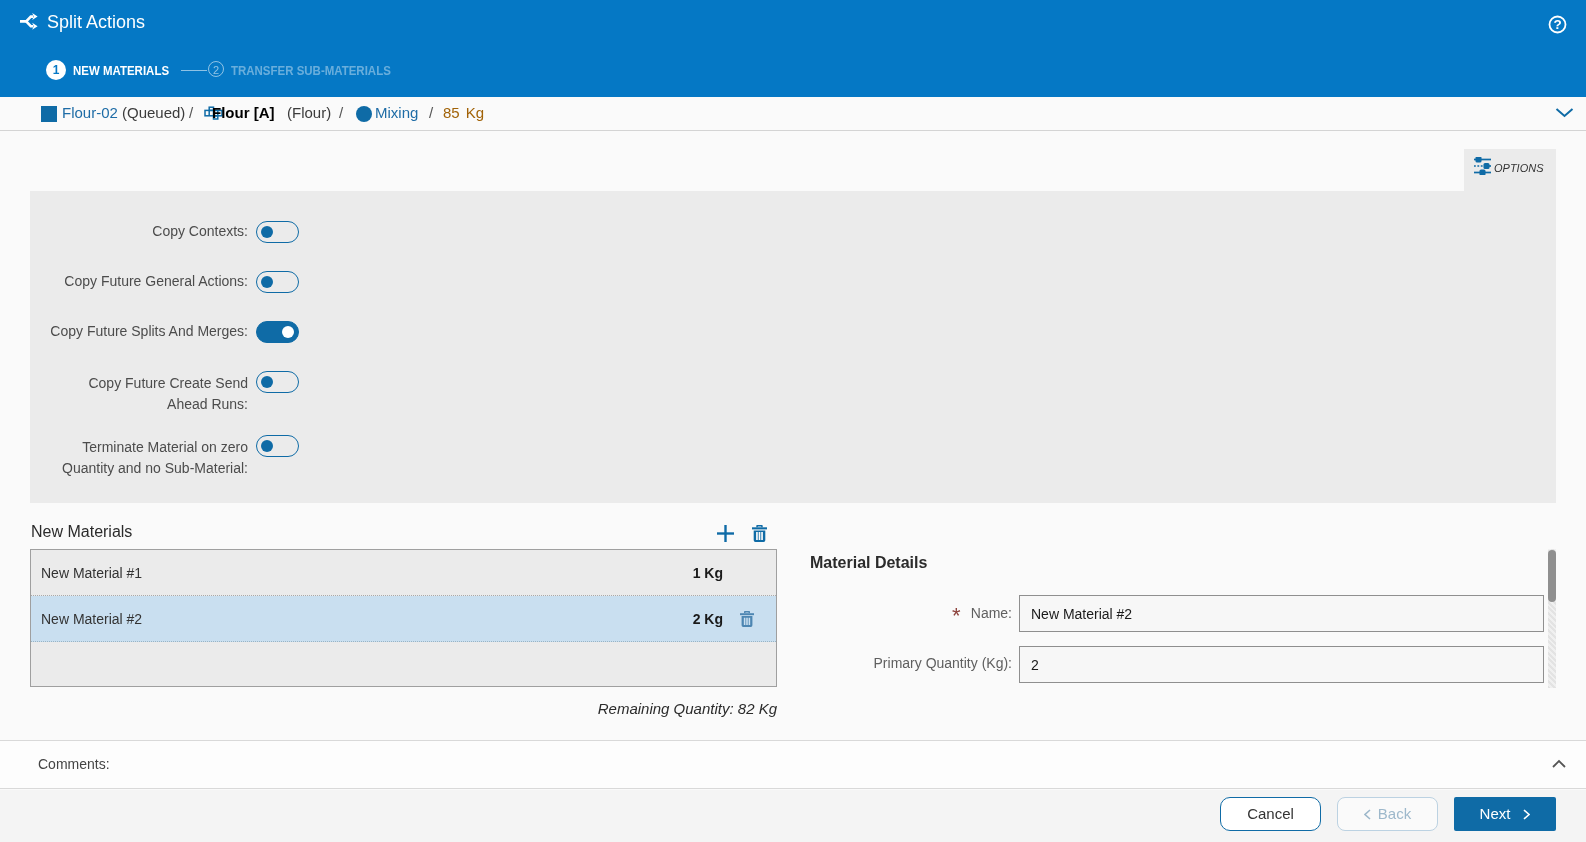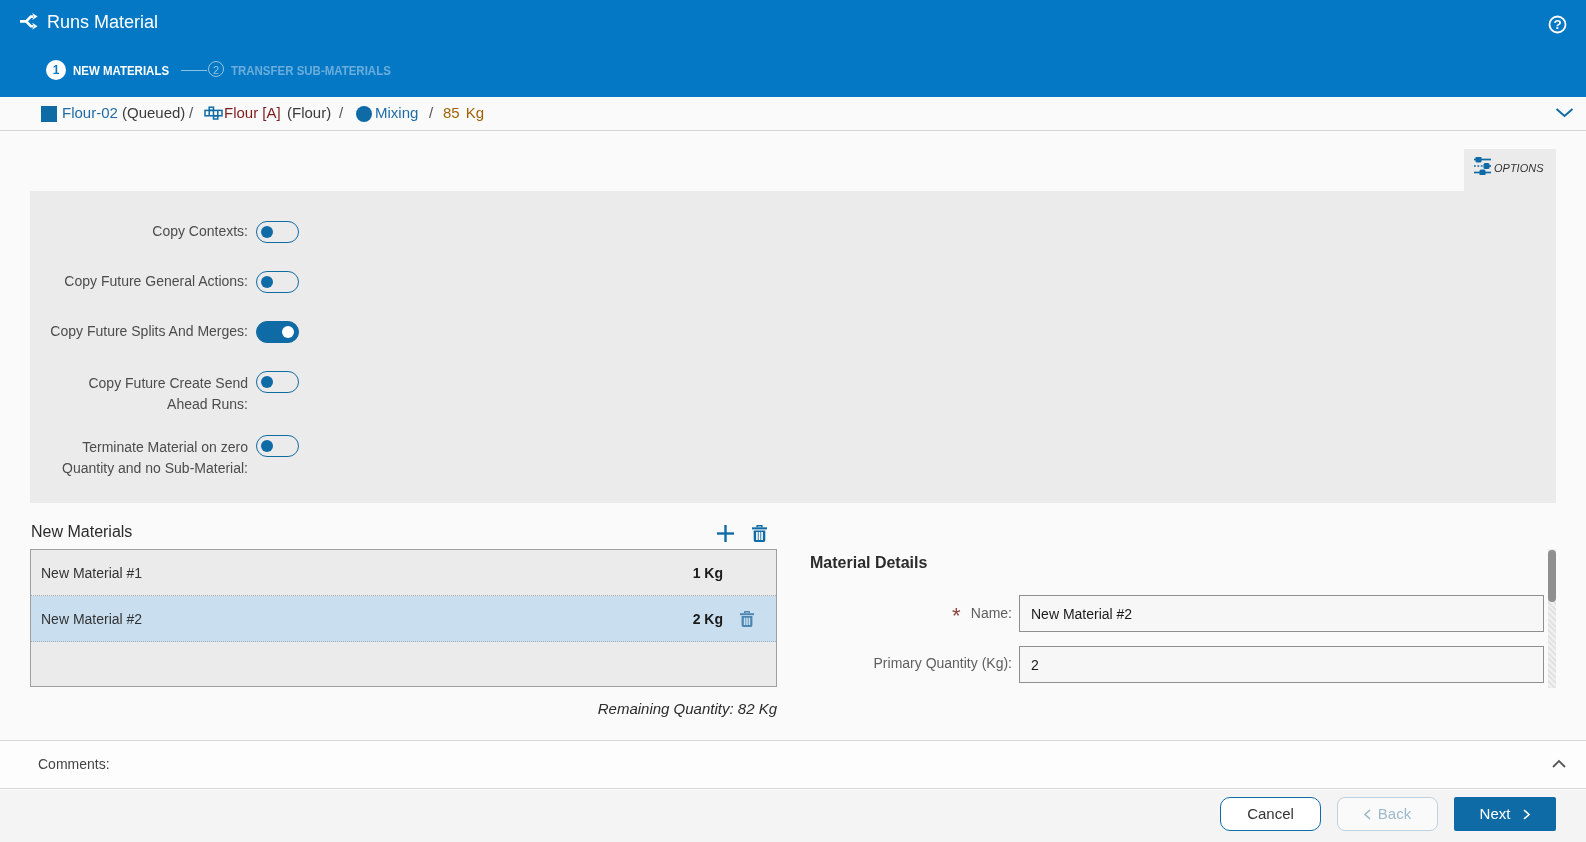--- a/index.html
+++ b/index.html
@@ -13,21 +13,21 @@
 <div class="abs" style="left:0;top:0;width:1586px;height:97px;background:#0578c5;">
 
   <svg class="abs" style="left:20px;top:11px;" width="18" height="21" viewBox="0 0 18 21">
     <g stroke="#ffffff" stroke-width="2.6" fill="none">
       <path d="M0 10.4 H6.2 L10.8 5.6 H13.2"></path>
       <path d="M6.2 10.4 L10.8 15.2 H13.2"></path>
     </g>
     <path d="M12.2 2.1 L17.6 5.6 L12.2 9.1 L13.7 5.6 Z" fill="#ffffff"></path>
     <path d="M12.2 11.7 L17.6 15.2 L12.2 18.7 L13.7 15.2 Z" fill="#ffffff"></path>
   </svg>
-  <div class="abs" style="left:47px;top:12px;font-size:18px;color:#ffffff;">Runs Material</div>
+  <div class="abs" style="left:47px;top:12px;font-size:18px;color:#ffffff;">Split Actions</div>
 
   <div class="abs" style="left:46px;top:60px;width:20px;height:20px;border-radius:50%;background:#ffffff;color:#0578c5;font-size:12px;font-weight:bold;text-align:center;line-height:20px;">1</div>
   <div class="abs" style="left:73px;top:63px;font-size:13.5px;font-weight:bold;color:#ffffff;transform:scaleX(.85);transform-origin:0 0;">NEW MATERIALS</div>
   <div class="abs" style="left:181px;top:69.5px;width:26px;height:1.5px;background:rgba(255,255,255,.55);"></div>
   <div class="abs" style="left:208px;top:61px;width:16px;height:16px;border-radius:50%;border:1.5px solid rgba(255,255,255,.55);color:rgba(255,255,255,.55);font-size:11px;text-align:center;line-height:16px;">2</div>
   <div class="abs" style="left:231px;top:63px;font-size:13.5px;font-weight:bold;color:rgba(255,255,255,.4);transform:scaleX(.85);transform-origin:0 0;">TRANSFER SUB-MATERIALS</div>
 
   <svg class="abs" style="left:1548px;top:15px;" width="19" height="19" viewBox="0 0 19 19">
     <circle cx="9.5" cy="9.5" r="8" fill="none" stroke="#ffffff" stroke-width="1.8"></circle>
     <text x="9.5" y="14" text-anchor="middle" font-size="13.5" font-weight="bold" fill="#ffffff" font-family="Liberation Sans, sans-serif">?</text>
@@ -42,21 +42,21 @@
   <svg class="abs" style="left:204px;top:9px;" width="19" height="14" viewBox="0 0 19 14">
     <g fill="none" stroke="#0f6ba6" stroke-width="1.5">
       <rect x="1" y="4.4" width="17" height="5.4"></rect>
       <line x1="5.2" y1="4.4" x2="5.2" y2="9.8"></line>
       <line x1="9.5" y1="4.4" x2="9.5" y2="9.8"></line>
       <line x1="13.8" y1="4.4" x2="13.8" y2="9.8"></line>
       <rect x="5.2" y="1.2" width="4.3" height="3.2"></rect>
       <rect x="9.5" y="9.8" width="4.3" height="3.2"></rect>
     </g>
   </svg>
-  <div class="abs bc" style="left:224px;color:#7f1d1d;">Flour [A]</div>
+  <div class="abs bc" style="left:212px;color:#000000;font-weight:bold;">Flour [A]</div>
   <div class="abs bc" style="left:287px;color:#3b3b3b;">(Flour)</div>
   <div class="abs bc" style="left:339px;color:#555;">/</div>
   <div class="abs" style="left:356px;top:8.5px;width:16px;height:16px;border-radius:50%;background:#0f6ba6;"></div>
   <div class="abs bc" style="left:375px;color:#1e6ca6;">Mixing</div>
   <div class="abs bc" style="left:429px;color:#555;">/</div>
   <div class="abs bc" style="left:443px;color:#a16207;word-spacing:2px;">85 Kg</div>
   <svg class="abs" style="left:1555px;top:10px;" width="19" height="11" viewBox="0 0 19 11">
     <polyline points="1.5,2 9.5,9 17.5,2" fill="none" stroke="#0f6ba6" stroke-width="2"></polyline>
   </svg>
 </div>

